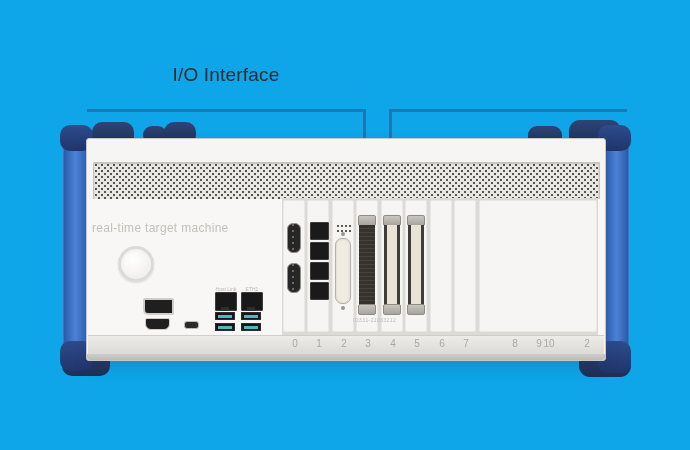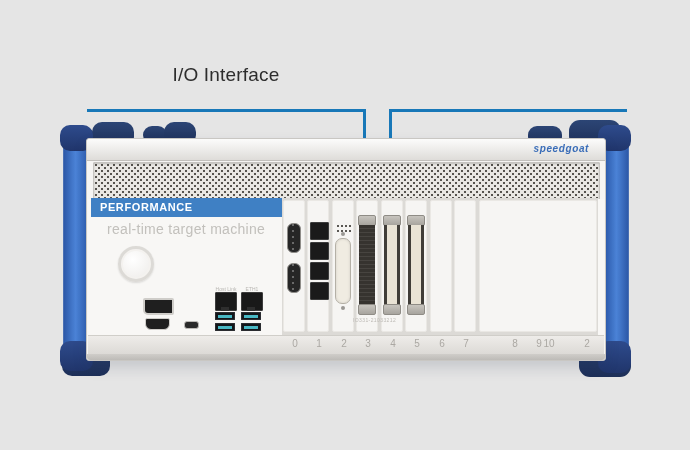--- a/index.html
+++ b/index.html
@@ -1,17 +1,17 @@
 <!DOCTYPE html>
 <html><head>
 <meta charset="utf-8">
 <style>
   html,body{margin:0;padding:0;background:#ffffff;}
   .stage{
-    position:relative;width:690px;height:450px;background:#e5e5e5;overflow:hidden;
+    position:relative;width:690px;height:450px;background:#0ea5e9;overflow:hidden;
     font-family:"Liberation Sans", sans-serif;
     text-decoration:underline;
   }
 
   
   .callout-label{
     position:absolute;top:62px;height:26px;line-height:26px;
     font-size:19px;color:#2d2d2d;text-align:center;letter-spacing:0.2px;
   }
   .io-label{left:116px;width:220px;}
@@ -66,21 +66,21 @@
   .face{position:absolute;left:1px;top:60px;width:516px;height:136px;background:#f8f7f5;}
   .bottom-strip{position:absolute;left:1px;top:196px;width:516px;height:19px;
     background:linear-gradient(180deg,#eeece9,#dbd9d5);border-top:1px solid #d0cec9;}
   .bottom-edge{position:absolute;left:0;top:215px;width:518px;height:6px;
     background:linear-gradient(180deg,#cfcdc9,#bdbbb7);border-radius:0 0 3px 3px;}
 
   
   .banner{position:absolute;left:4px;top:59px;width:192px;height:19px;background:#3f80c4;
     color:#ffffff;font-size:11px;font-weight:bold;line-height:19px;padding-left:9px;
     box-sizing:border-box;letter-spacing:0.6px;}
-  .subtitle{position:absolute;left:20px;top:82px;font-size:14px;color:#c2c0bc;letter-spacing:0.3px;}
+  .subtitle{position:absolute;left:5px;top:82px;font-size:12px;color:#c2c0bc;letter-spacing:0.3px;}
   .power-btn{position:absolute;left:31px;top:107px;width:30px;height:30px;border-radius:50%;
     background:radial-gradient(circle at 40% 35%,#ffffff,#eceae7);
     border:3px solid #dcdad6;box-shadow:0 1px 2px rgba(0,0,0,0.12), inset 0 0 0 2px #f4f2ef;}
   .dp{position:absolute;left:56px;top:159px;width:27px;height:13px;background:#1f1f1f;
     border:2px solid #cfcdc9;border-radius:2px 2px 2px 5px;}
   .hdmi{position:absolute;left:58px;top:179px;width:23px;height:10px;background:#1f1f1f;
     border:1.5px solid #cfcdc9;border-radius:2px 2px 6px 6px;}
   .usbc{position:absolute;left:97px;top:182px;width:13px;height:6px;background:#2a2a2a;border-radius:3px;
     border:1px solid #bdbbb7;}
   .eth-label{position:absolute;top:147px;width:22px;font-size:5px;color:#b9b7b3;text-align:center;
@@ -163,29 +163,25 @@
 
   <div class="rail rail-left"></div>
   <div class="rail rail-right"></div>
   <div class="guard g-tl"></div>
   <div class="guard g-bl"></div>
   <div class="guard g-tr"></div>
   <div class="guard g-br"></div>
 
   <div class="chassis">
 
-    <div class="top-strip">
-      <span class="logo">speedgoat</span>
-    </div>
 
     <div class="vent"></div>
 
     <div class="face"></div>
 
-    <div class="banner">PERFORMANCE</div>
     <div class="subtitle">real-time target machine</div>
     <div class="power-btn"></div>
     <div class="dp"></div>
     <div class="hdmi"></div>
     <div class="usbc"></div>
     <div class="eth-label eth-label-1">Host Link</div>
     <div class="eth-label eth-label-2">ETH1</div>
     <div class="rj45 rj45-a"></div>
     <div class="rj45 rj45-b"></div>
     <div class="usb3 u1">

